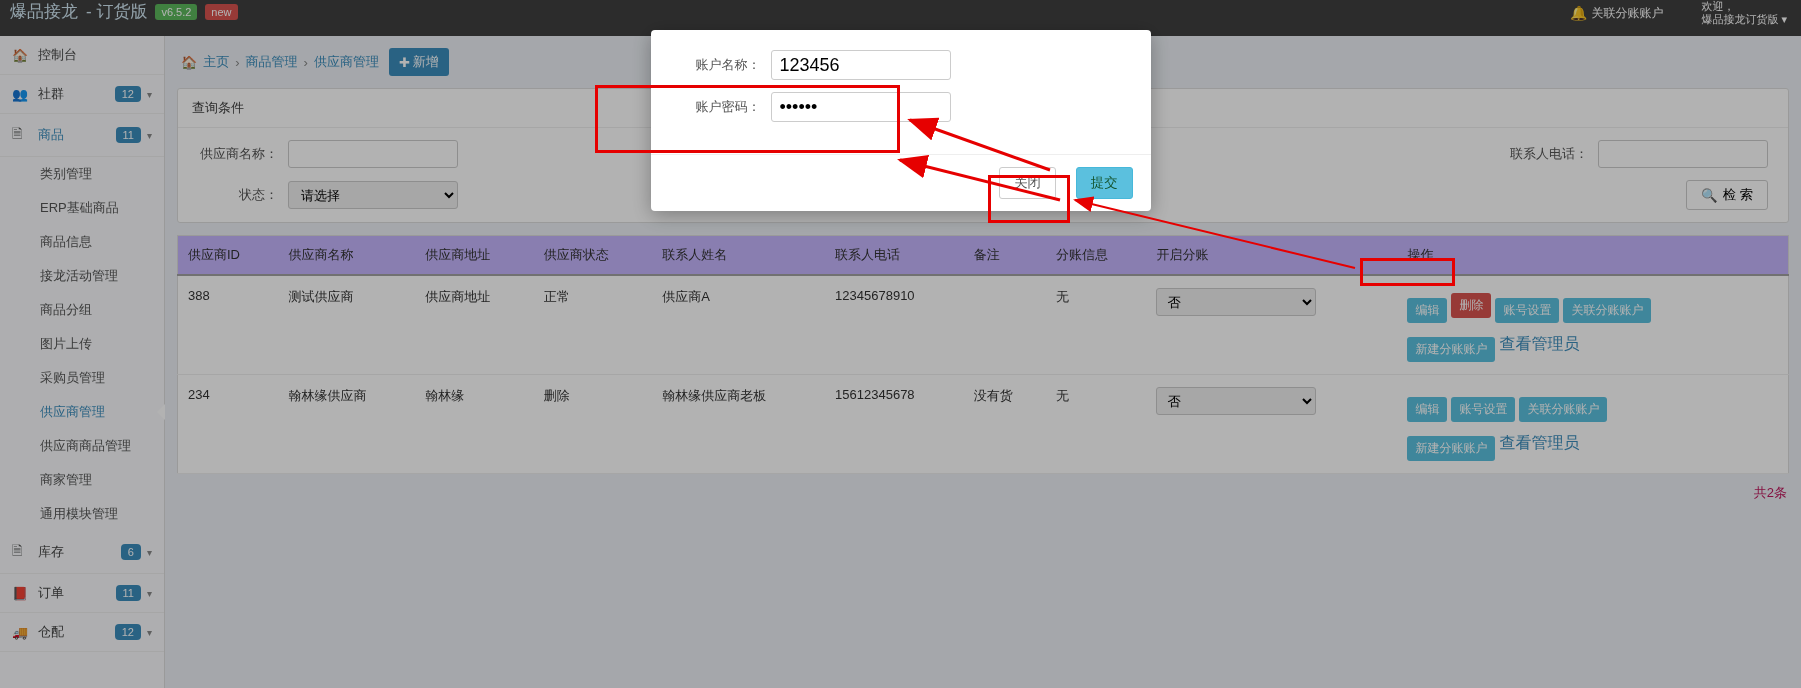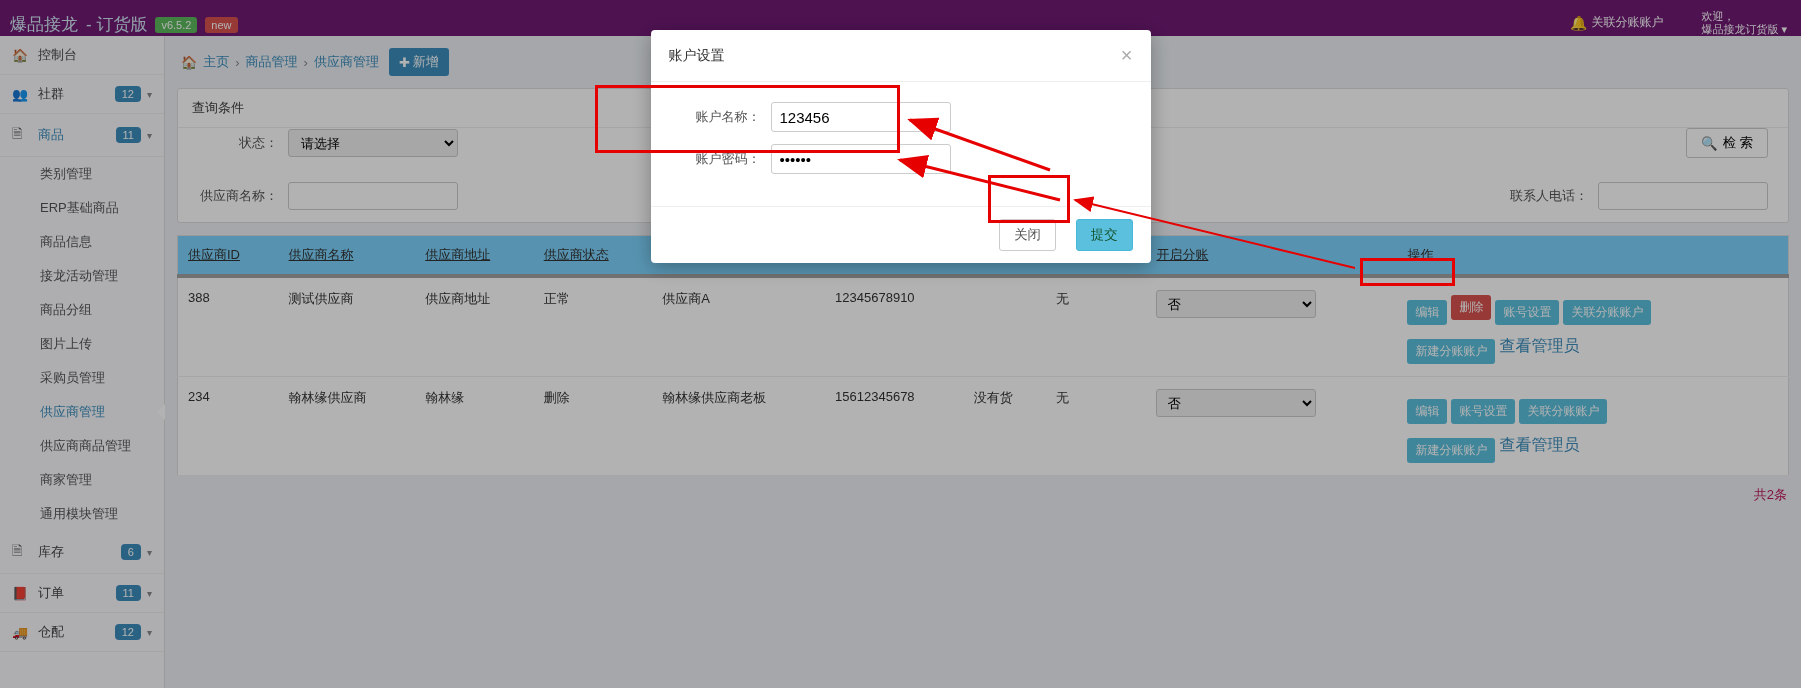--- a/index.html
+++ b/index.html
@@ -1,19 +1,19 @@
 <!DOCTYPE html>
 <html><head>
   <meta charset="utf-8">
   <style>
     * { margin: 0; padding: 0; box-sizing: border-box; }
     body { font-family: "Microsoft YaHei", Arial, sans-serif; font-size: 13px; color: #333; background: #f5f5f5; }
     
     
-    .top-header { background: #701a75; color: #fff; height: 36px; display: flex; align-items: flex-end; padding: 0 0 0 10px; justify-content: space-between; gap: 7px; }
+    .top-header { background: #404040; color: #fff; height: 36px; display: flex; align-items: flex-start; padding: 0 0 0 10px; justify-content: space-between; gap: 7px; }
     .brand-area { display: flex; align-items: center; gap: 8px; }
     .brand-title { font-size: 17px; color: #d1e7f3; }
     .brand-sub { font-size: 17px; color: #d1e7f3; }
     .version-badge { background: #5cb85c; color: #fff; font-size: 11px; padding: 2px 6px; border-radius: 3px; }
     .new-badge { background: #d9534f; color: #fff; font-size: 11px; padding: 2px 6px; border-radius: 3px; }
     .header-right { display: flex; align-items: center; gap: 18px; padding-right: 14px; font-size: 12px; }
     .header-right-item { display: flex; align-items: center; gap: 4px; color: #fff; }
     .bell-icon { font-size: 14px; }
     .welcome-block { line-height: 1.2; font-size: 11px; margin-left: 20px; }
     
@@ -45,41 +45,41 @@
     .filter-row { padding: 12px 20px; display: flex; flex-wrap: wrap; gap: 24px; align-items: center; }
     .filter-item { display: flex; align-items: center; gap: 10px; }
     .filter-item label { color: #555; font-size: 13px; width: 80px; text-align: right; }
     .filter-item input, .filter-item select { height: 28px; border: 1px solid #ccc; border-radius: 3px; padding: 0 8px; font-size: 13px; }
     .filter-item input { width: 170px; }
     .filter-item select { width: 170px; }
     .btn-search { background: #fff; border: 1px solid #ccc; padding: 5px 14px; border-radius: 3px; cursor: pointer; display: inline-flex; align-items: center; gap: 5px; }
     
     
     .data-table { width: calc(100% - 24px); margin: 0 12px; border-collapse: collapse; background: #fff; border: 1px solid #ddd; }
-    .data-table th { background: #7dd3fc; text-align: left; padding: 10px 10px; font-weight: 500; border-bottom: 4px solid #a3a3a3; font-size: 13px; text-decoration: underline; }
+    .data-table th { background: #c4b5fd; text-align: left; padding: 10px 10px; font-weight: 500; border-bottom: 2px solid #a3a3a3; font-size: 13px; }
     .data-table td { padding: 12px 10px; border-bottom: 1px solid #eee; vertical-align: top; font-size: 13px; }
     .data-table select { height: 28px; border: 1px solid #ccc; border-radius: 3px; width: 160px; padding: 0 6px; }
     .action-cell { display: flex; flex-wrap: wrap; gap: 4px; align-items: center; max-width: 260px; }
     .btn-sm { font-size: 12px; padding: 4px 8px; border: none; border-radius: 3px; color: #fff; cursor: pointer; }
     .btn-info { background: #5bc0de; margin-top: 10px; }
     .btn-danger { background: #d9534f; }
     .view-admin-link { color: #3c8dbc; font-size: 16px; cursor: pointer; }
     
     .total-count { padding: 10px 14px; color: #be185d; text-align: right; }
     
     
     .modal-backdrop { position: fixed; inset: 0; background: rgba(0,0,0,0.3); z-index: 999; }
     .modal { position: fixed; left: 50%; top: 30px; transform: translateX(-50%); width: 500px; background: #fff; border-radius: 4px; box-shadow: 0 4px 20px rgba(0,0,0,0.3); z-index: 1000; }
     .modal-header { padding: 14px 18px; border-bottom: 1px solid #eee; display: flex; justify-content: space-between; align-items: center; }
     .modal-title { font-size: 14px; color: #333; }
     .modal-close { font-size: 20px; color: #aaa; cursor: pointer; background: none; border: none; }
     .modal-body { padding: 20px 30px; }
     .form-row { display: flex; align-items: center; margin-bottom: 12px; gap: 10px; }
     .form-row label { width: 80px; text-align: right; color: #555; }
-    .form-row input { flex: 1; max-width: 180px; height: 30px; border: 1px solid #ccc; border-radius: 3px; padding: 1px 8px; font-size: 15px; }
+    .form-row input { flex: 1; max-width: 180px; height: 30px; border: 1px solid #ccc; border-radius: 3px; padding: 1px 8px; font-size: 18px; }
     .modal-footer { padding: 12px 18px; border-top: 1px solid #eee; display: flex; justify-content: flex-end; gap: 20px; }
     .btn-default { background: #fff; border: 1px solid #ccc; color: #555; padding: 6px 14px; border-radius: 3px; cursor: pointer; }
     .btn-primary { background: #5bc0de; border: 1px solid #46b8da; color: #14532d; padding: 6px 14px; border-radius: 3px; cursor: pointer; }
     
     
     .anno { position: fixed; z-index: 2000; pointer-events: none; }
     .red-box { border: 3px solid #e60000; }
     .arrow-svg { position: fixed; z-index: 1999; pointer-events: none; }
   </style>
 </head>
@@ -189,42 +189,42 @@
         <span>供应商管理</span>
       </div>
       <button class="btn-add">
         <span>✚</span>
         <span>新增</span>
       </button>
     </div>
 
     <div class="panel">
       <div class="panel-header">查询条件</div>
+      <div class="filter-row">
+        <div class="filter-item">
+          <label>供应商名称：</label>
+          <input type="text" value="" style="">
+        </div>
+        <div class="filter-item" style="margin-left:auto">
+          <label>联系人电话：</label>
+          <input type="text" value="" style="">
+        </div>
+      </div>
       <div class="filter-row" style="padding-top:0">
         <div class="filter-item">
           <label>状态：</label>
           <select>
             <option>请选择</option>
           </select>
         </div>
         <div class="filter-item" style="margin-left:auto">
           <button class="btn-search">
             <span>🔍</span>
             <span>检 索</span>
           </button>
-        </div>
-      </div>
-      <div class="filter-row">
-        <div class="filter-item">
-          <label>供应商名称：</label>
-          <input type="text" value="" style="">
-        </div>
-        <div class="filter-item" style="margin-left:auto">
-          <label>联系人电话：</label>
-          <input type="text" value="" style="">
         </div>
       </div>
     </div>
 
     <table class="data-table">
       <thead>
         <tr>
           <th>供应商ID</th>
           <th>供应商名称</th>
           <th>供应商地址</th>
@@ -285,26 +285,20 @@
         </tr>
       </tbody>
     </table>
 
     <div class="total-count">共2条</div>
   </div>
 </div>
 
 <div class="modal-backdrop"></div>
 <div class="modal">
-  <div class="modal-header">
-    <span class="modal-title">账户设置</span>
-    <button class="modal-close">
-      <span>×</span>
-    </button>
-  </div>
   <div class="modal-body">
     <div class="form-row">
       <label>账户名称：</label>
       <input type="text" value="123456" style="">
     </div>
     <div class="form-row">
       <label>账户密码：</label>
       <input type="password" value="••••••" style="">
     </div>
   </div>

